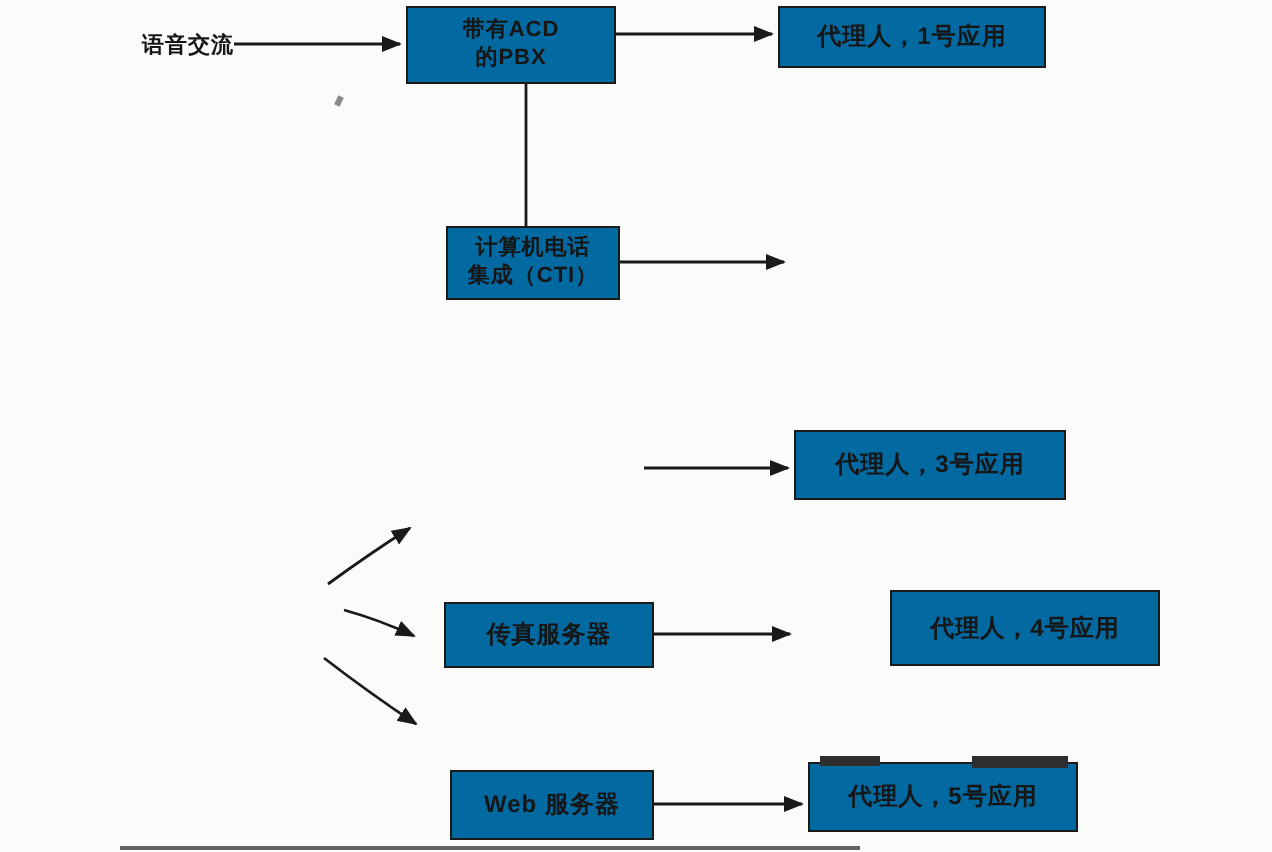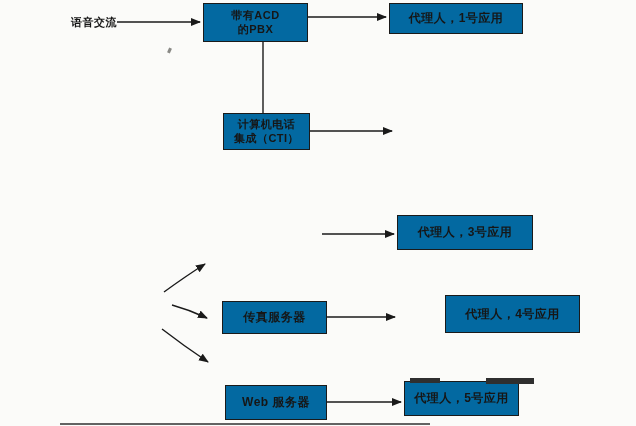--- a/index.html
+++ b/index.html
@@ -77,21 +77,21 @@
 
 
   <div class="node" style="left:397px;top:215px;width:136px;height:35px;">
     <span class="ln">代理人，3号应用</span>
   </div>
 
   <div class="node" style="left:398px;top:295px;width:135px;height:38px;margin-left:47px;">
     <span class="ln">代理人，4号应用</span>
   </div>
 
-  <div class="node" style="left:404px;top:381px;width:115px;height:35px;">
+  <div class="node" style="left:404px;top:381px;width:135px;height:35px;">
     <span class="ln">代理人，5号应用</span>
   </div>
 
   <div class="artifact" style="left:410px;top:378px;width:30px;height:5px;"></div>
   <div class="artifact" style="left:486px;top:378px;width:48px;height:6px;"></div>
   <div class="artifact" style="left:60px;top:423px;width:370px;height:2px;opacity:.75;"></div>
   <div class="speck" style="left:168px;top:48px;width:3px;height:5px;transform:rotate(25deg);"></div>
 
 </div>
 

